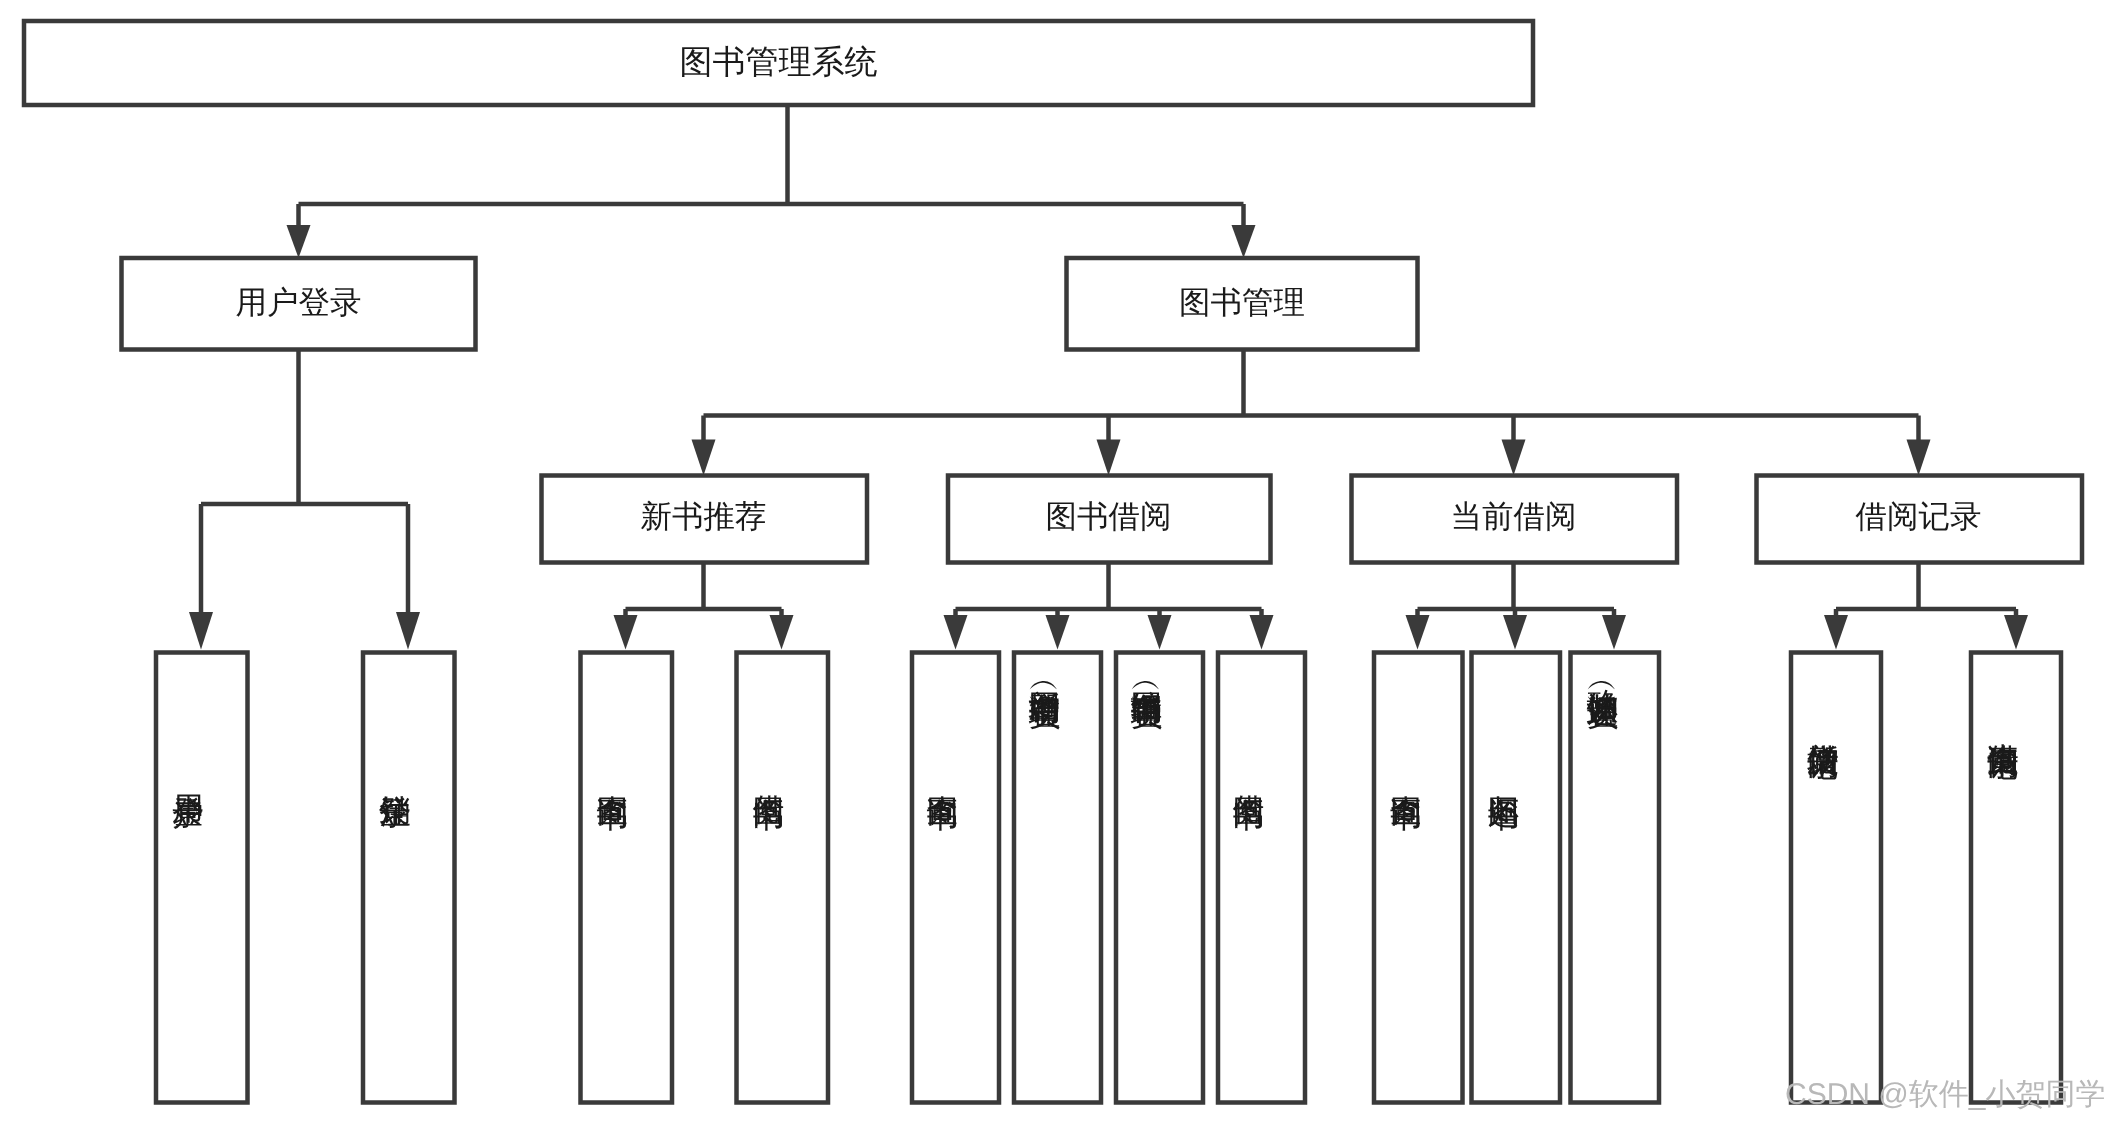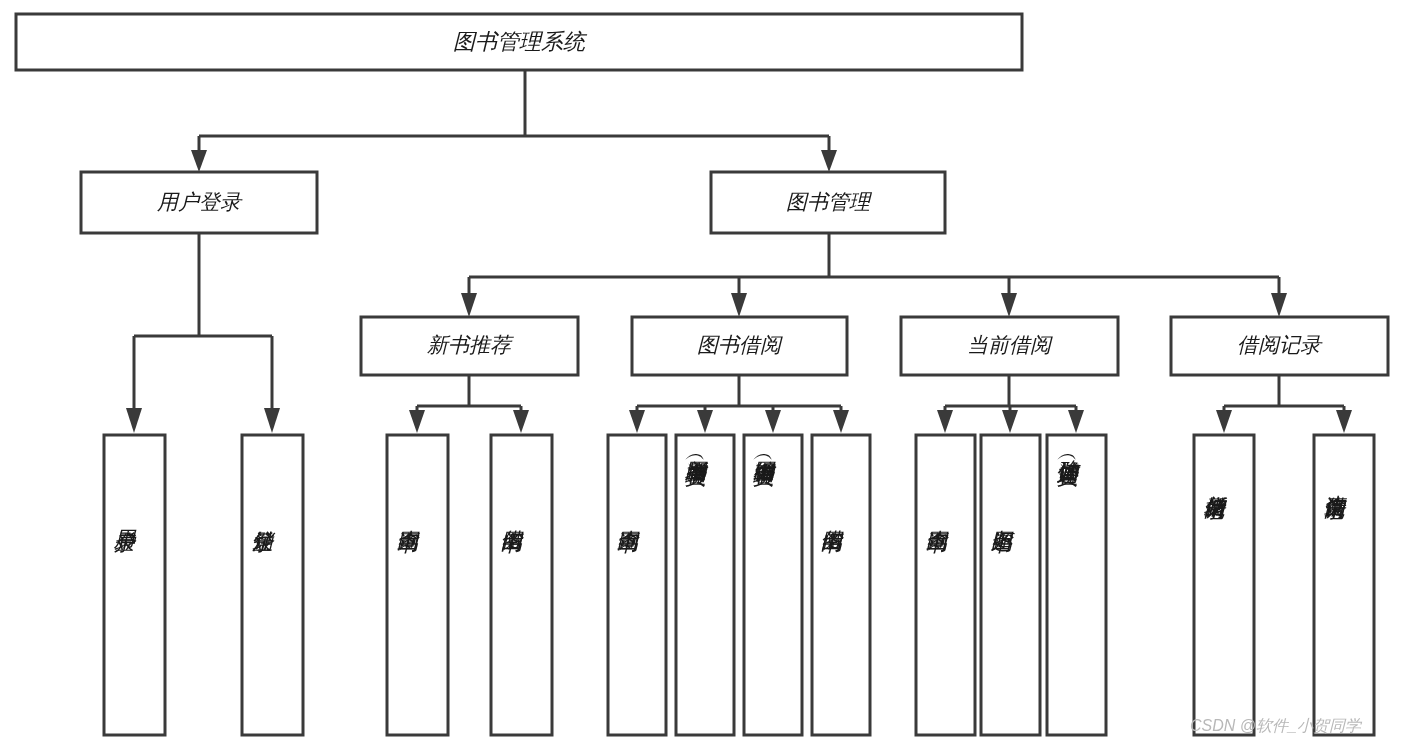--- a/index.html
+++ b/index.html
@@ -11,21 +11,20 @@
     width: 1405px;
     height: 747px;
     font-family: "Liberation Sans", "DejaVu Sans", sans-serif;
     overflow: hidden;
   }
   #diagram-root {
     position: relative;
     width: 1405px;
     height: 747px;
     background: #ffffff;
-    font-style: italic;
   }
   svg.diagram-canvas {
     position: absolute;
     top: 0;
     left: 0;
     width: 1405px;
     height: 747px;
   }
   .node-box {
     fill: #ffffff;
@@ -62,21 +61,21 @@
     letter-spacing: 1px;
     text-align: left;
     white-space: nowrap;
     pointer-events: none;
   }
   .watermark {
     position: absolute;
     left: 1190px;
     top: 716px;
     font-family: "Liberation Sans", "DejaVu Sans", sans-serif;
-    font-size: 16px;
+    font-size: 20px;
     color: #b8b8b8;
     white-space: nowrap;
   }
 </style>
 </head>
 <body>
 
 <div id="diagram-root">
 
   <svg class="diagram-canvas" viewBox="0 0 1405 747">

